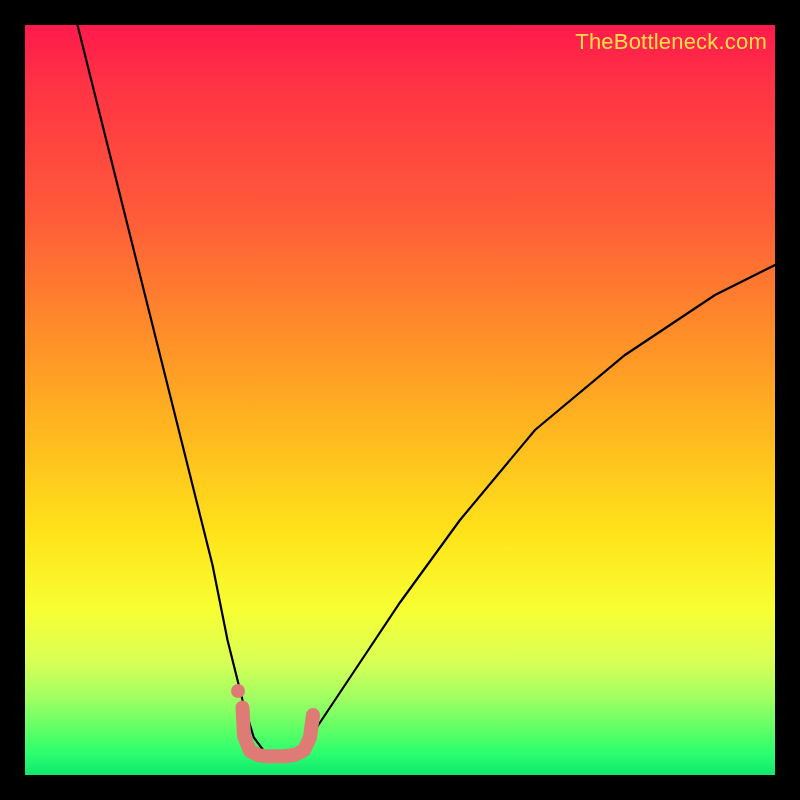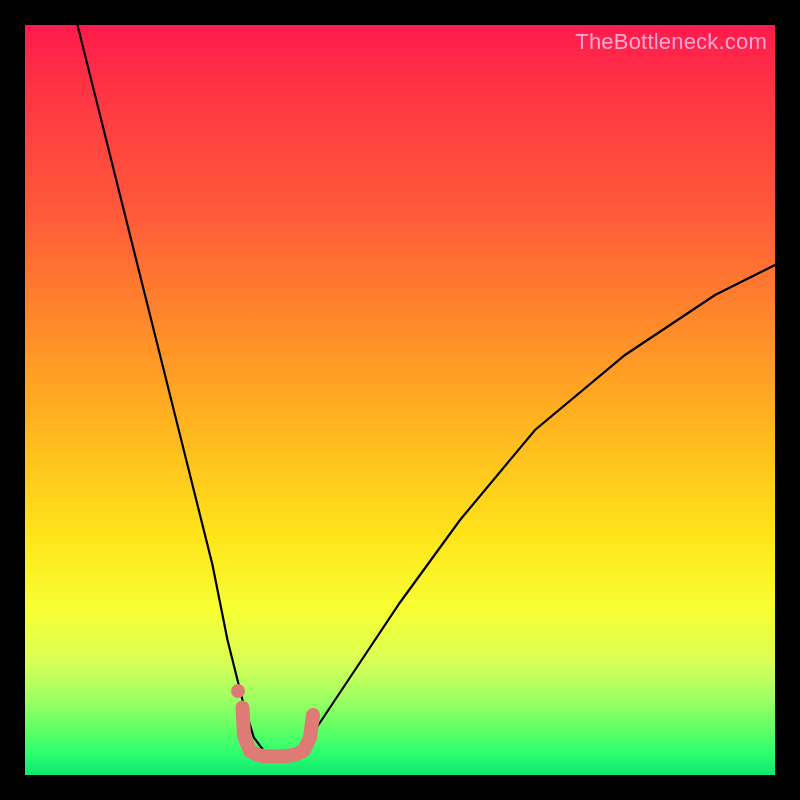--- a/index.html
+++ b/index.html
@@ -37,21 +37,21 @@
       #d8ff57 85%,
       #9cff63 90%,
       #5eff66 94%,
       #2dff6e 97%,
       #0fe86e 100%);
   }
   .watermark {
     position: absolute;
     top: 4px;
     right: 8px;
-    color: #f9a8d4;
+    color: #fde047;
     font-size: 22px;
     font-weight: 500;
     letter-spacing: 0.2px;
     user-select: none;
   }
   svg.overlay {
     position: absolute;
     left: 0;
     top: 0;
     width: 750px;

